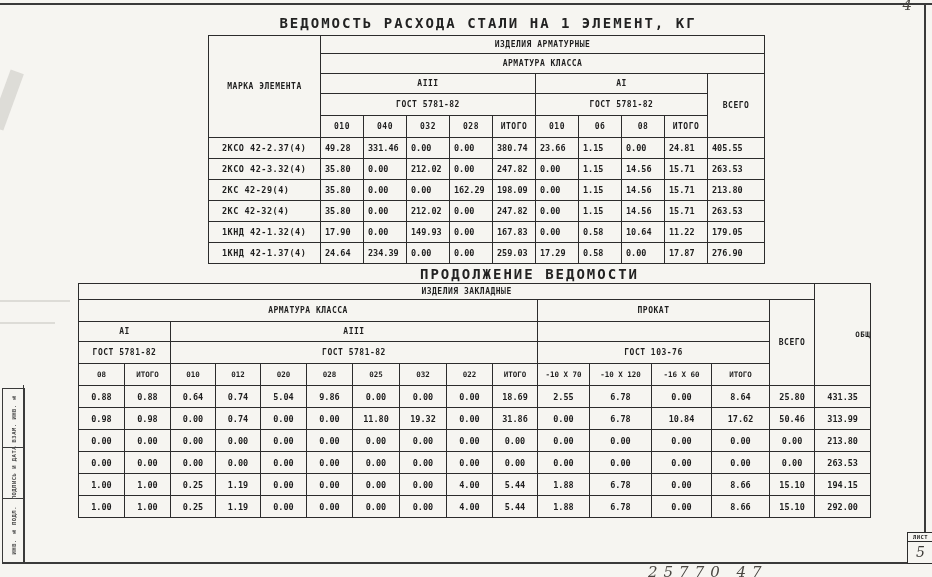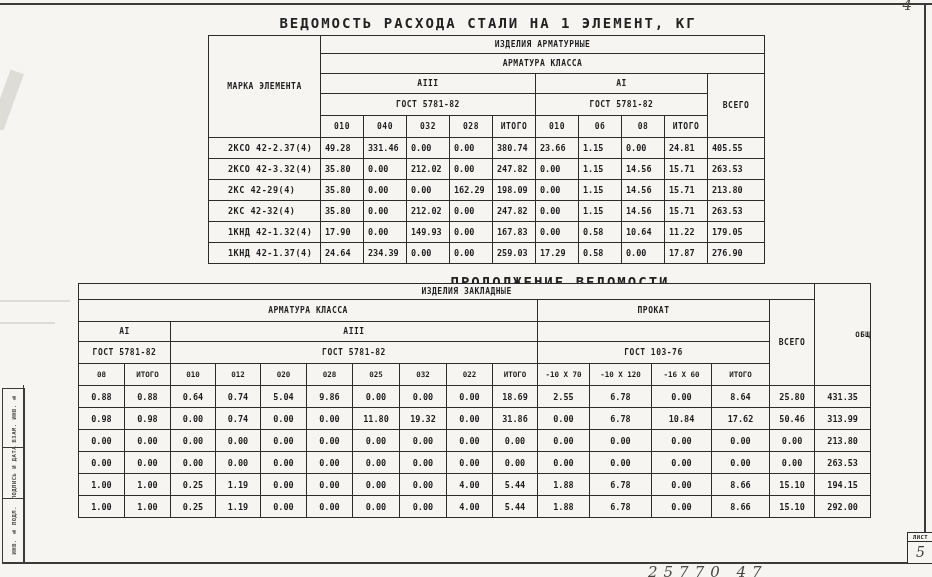--- a/index.html
+++ b/index.html
@@ -15,42 +15,42 @@
   .smudge{position:absolute;background:#c9c7c1;opacity:.55;}
 
   
   table{border-collapse:collapse;table-layout:fixed;position:absolute;background:#f6f5f1;}
   th,td{border:1px solid #2c2c2c;padding:0;font-weight:bold;overflow:hidden;white-space:nowrap;}
   th{font-size:8px;text-align:center;vertical-align:middle;font-weight:bold;letter-spacing:0.5px;}
   td{font-size:8.5px;height:20px;vertical-align:middle;}
 
   .tbl-top{left:208px;top:35px;width:556px;}
   .tbl-top td{text-align:left;padding-left:4px;height:20px;}
-  .tbl-top td.marka{padding-left:19px;letter-spacing:0.5px;}
+  .tbl-top td.marka{padding-left:13px;letter-spacing:0.5px;}
   .tbl-top tr.hr1 th{height:17px;}
   .tbl-top tr.hr2 th{height:19px;}
   .tbl-top tr.hr3 th{height:19px;}
   .tbl-top tr.hr4 th{height:21px;}
   .tbl-top tr.hr5 th{height:21px;}
 
   .tbl-bot{left:78px;top:283px;width:792px;}
   .tbl-bot td{text-align:center;height:21px;}
   .tbl-bot tr.hr1 th{height:15px;padding-left:40px;}
   .tbl-bot tr.hr2 th{height:21px;}
   .tbl-bot tr.hr3 th{height:19px;}
   .tbl-bot tr.hr4 th{height:21px;}
   .tbl-bot tr.hr5 th{height:21px;font-size:7.5px;letter-spacing:0;}
   .tbl-bot th.grand{font-size:7.5px;line-height:10px;}
 
   .tbl-title{
     position:absolute;font-size:14px;font-weight:bold;letter-spacing:2px;
     white-space:nowrap;color:#222;
   }
   .title-top{left:232px;top:15px;width:512px;text-align:center;}
-  .title-bot{left:420px;top:274px;width:280px;text-align:center;}
+  .title-bot{left:420px;top:266px;width:280px;}
 
   
   .stamp-box{
     position:absolute;left:630px;top:536px;width:277px;height:26px;
     border:1.5px solid #2c2c2c;display:flex;align-items:center;justify-content:center;
     font-size:11px;font-weight:bold;letter-spacing:1px;background:#f6f5f1;
   }
   .sheet-box{
     position:absolute;left:907px;top:532px;width:25px;height:30px;
     border:1.5px solid #2c2c2c;border-right:none;background:#f6f5f1;

